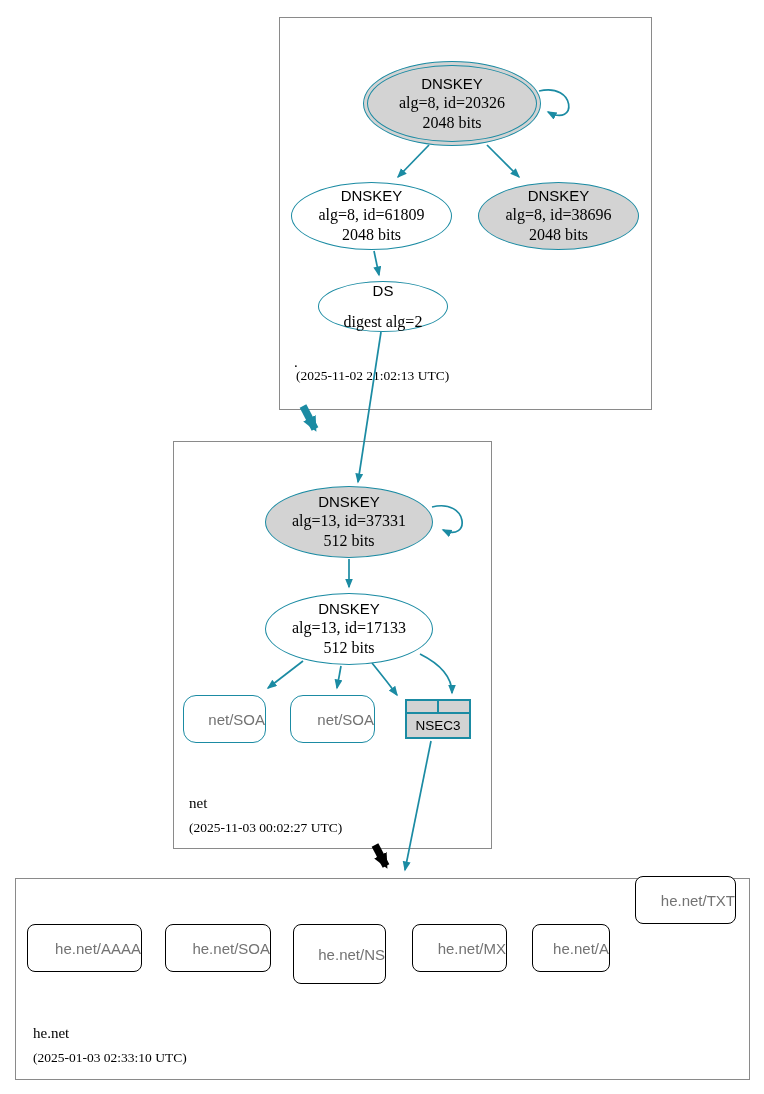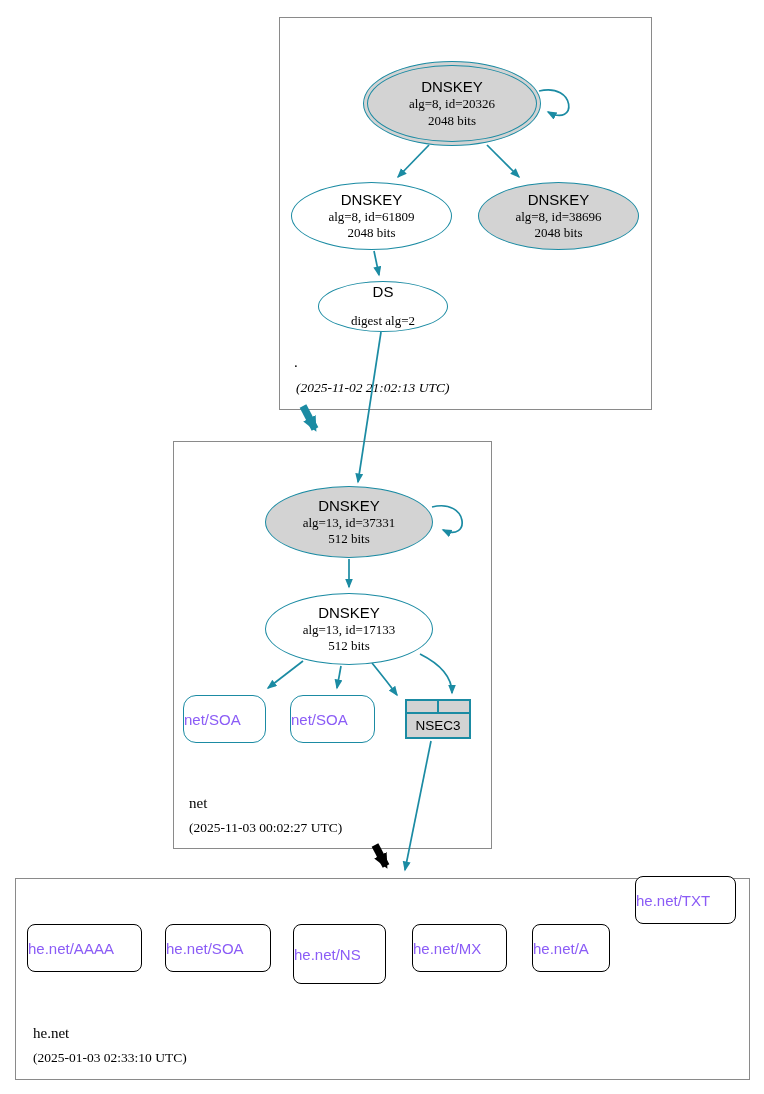--- a/index.html
+++ b/index.html
@@ -14,23 +14,23 @@
   .zonebox{position:absolute;border:1.3px solid var(--boxborder);background:transparent;}
   .zone-label{position:absolute;font-family:"Liberation Serif",serif;font-size:15px;color:#000;}
   .zone-ts{position:absolute;font-family:"Liberation Serif",serif;font-size:13.5px;color:#000;}
   .ellipse{position:absolute;border:1.7px solid var(--teal);border-radius:50%;
            display:flex;flex-direction:column;align-items:center;justify-content:center;
            text-align:right;background:#ffffff;box-sizing:border-box;z-index:2;}
   .ellipse.gray{background:var(--nodefill);}
   .ellipse.double::after{content:"";position:absolute;inset:2.6px;border:1.7px solid var(--teal);
            border-radius:50%;pointer-events:none;}
   .node-title{font-size:15px;line-height:1.2;color:#000;}
-  .node-detail{font-family:"Liberation Serif",serif;font-size:13px;line-height:1.25;color:#000;}
+  .node-detail{font-family:"Liberation Serif",serif;font-size:16px;line-height:1.25;color:#000;}
   .rrbox{position:absolute;border:1.7px solid var(--teal);border-radius:13px;background:#ffffff;
-         display:flex;align-items:center;justify-content:flex-start;font-size:15px;color:#8b5cf6;
+         display:flex;align-items:center;justify-content:flex-end;font-size:15px;color:#737373;
          box-sizing:border-box;z-index:2;}
   .rrbox.blackb{border:1.8px solid #000;border-radius:8px;}
   .nsec3{position:absolute;border:2.6px solid var(--teal);background:var(--nodefill);
          box-sizing:border-box;z-index:2;display:flex;flex-direction:column;}
   .nsec3 .cells{display:flex;height:11px;border-bottom:2px solid var(--teal);}
   .nsec3 .cell{flex:1;}
   .nsec3 .cell + .cell{border-left:2px solid var(--teal);}
   .nsec3 .nsec3-label{flex:1;display:flex;align-items:center;justify-content:center;
          font-size:13.5px;color:#000;border-radius:8px;}
   svg.overlay{position:absolute;left:0;top:0;z-index:1;pointer-events:none;}
@@ -94,21 +94,21 @@
     <div class="node-detail">alg=8, id=38696</div>
     <div class="node-detail">2048 bits</div>
   </div>
 
   <div class="ellipse" style="left:318px;top:281px;width:130px;height:51px;gap:12px;">
     <div class="node-title">DS</div>
     <div class="node-detail">digest alg=2</div>
   </div>
 
   <div class="zone-label" style="left:294px;top:354px;">.</div>
-  <div class="zone-ts" style="left:296px;top:380px;font-style:italic;">(2025-11-02 21:02:13 UTC)</div>
+  <div class="zone-ts" style="left:296px;top:368px;">(2025-11-02 21:02:13 UTC)</div>
 
   <div class="ellipse gray" style="left:265px;top:486px;width:168px;height:72px;">
     <div class="node-title">DNSKEY</div>
     <div class="node-detail">alg=13, id=37331</div>
     <div class="node-detail">512 bits</div>
   </div>
 
   <div class="ellipse" style="left:265px;top:593px;width:168px;height:72px;">
     <div class="node-title">DNSKEY</div>
     <div class="node-detail">alg=13, id=17133</div>

